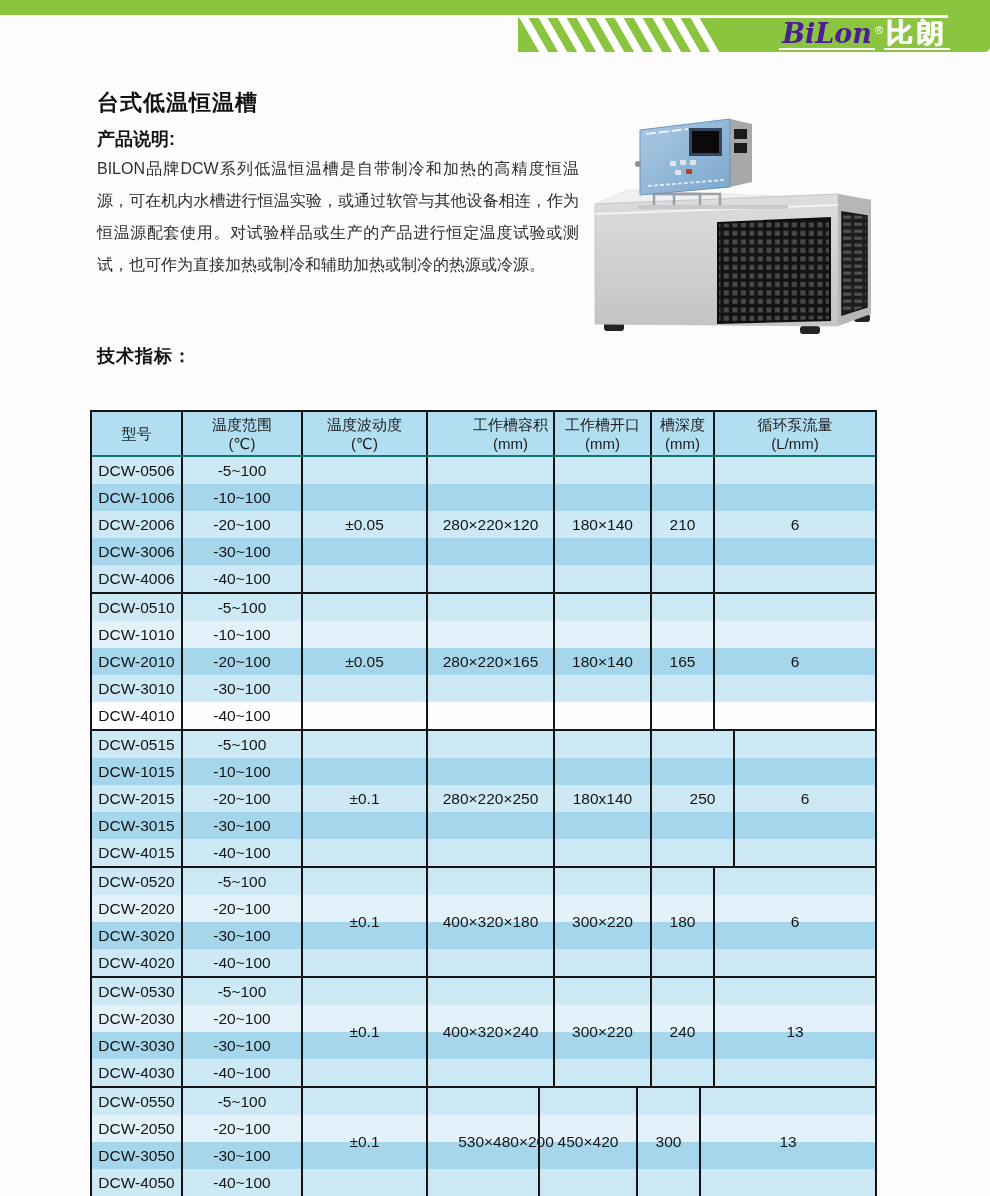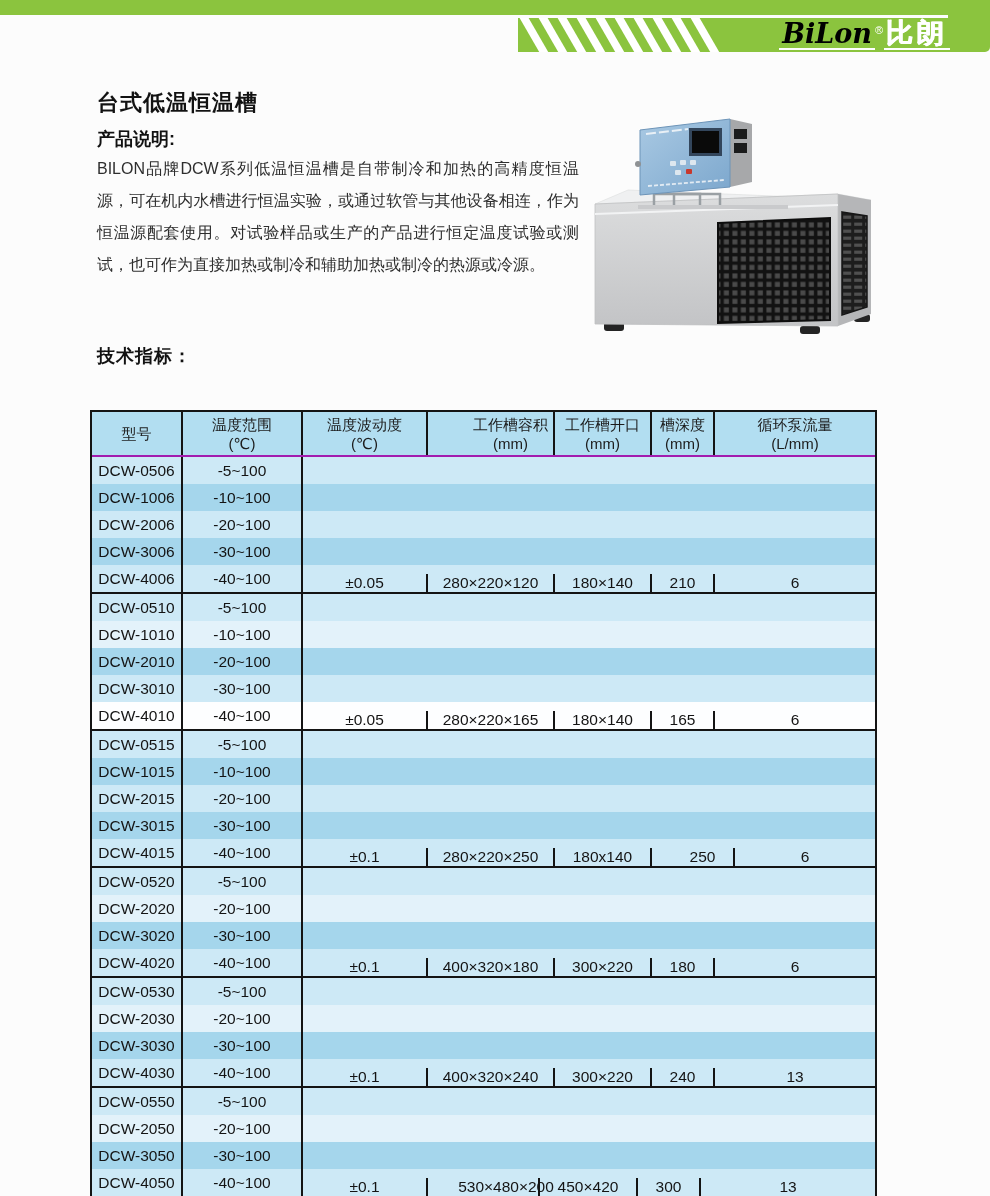--- a/index.html
+++ b/index.html
@@ -17,21 +17,21 @@
     overflow:hidden;border-radius:0 0 5px 0;
   }
   .tooth{
     position:absolute;top:-5px;width:9px;height:46px;background:#fff;
     transform:skewX(30deg);
   }
   .logo{position:absolute;right:40px;top:1px;display:flex;align-items:flex-end;height:31px;}
   .logo-script{
     font-family:"DejaVu Serif","Liberation Serif",serif;
     font-style:italic;font-weight:bold;font-size:27px;line-height:29px;
-    color:#000000;border-bottom:2px solid #fff;padding:0 3px 0 3px;
+    color:#4c1d95;border-bottom:2px solid #fff;padding:0 3px 0 3px;
   }
   .logo-reg{color:#fff;font-size:11px;position:relative;top:-14px;margin:0 1px 0 0;}
   .logo-cjk{
     font-weight:900;font-size:27px;line-height:29px;color:#fff;letter-spacing:4px;
     border-bottom:2px solid #fff;padding:0 2px 0 2px;
     text-shadow:0.6px 0 0 #fff, -0.6px 0 0 #fff;
   }
   
   .page-title{position:absolute;left:97px;top:88px;font-size:22px;font-weight:bold;color:#121212;letter-spacing:1px;}
   .desc-heading{position:absolute;left:97px;top:127px;font-size:18px;font-weight:bold;color:#121212;}
@@ -40,31 +40,31 @@
     font-size:16px;line-height:32px;color:#2e2e2e;text-align:justify;
   }
   .spec-heading{position:absolute;left:97px;top:344px;font-size:18px;font-weight:bold;color:#121212;letter-spacing:1px;}
   
   .product{position:absolute;left:578px;top:102px;width:385px;height:232px;}
   
   .spec-table{
     position:absolute;left:90px;top:410px;width:783px;
     border:2px solid #141414;background:#fff;color:#141414;
   }
-  .thead{display:flex;height:43px;border-bottom:2px solid #a21caf;}
+  .thead{display:flex;height:43px;border-bottom:2px solid #0f766e;}
   .th{
     box-sizing:border-box;border-right:2px solid #141414;
     display:flex;flex-direction:column;justify-content:center;align-items:center;
     font-size:15px;line-height:19px;color:#1c1c1c;text-align:center;
   }
   .th:last-child{border-right:none;flex:1;}
   .group{position:relative;border-bottom:2px solid #141414;}
   .group:last-child{border-bottom:none;}
   .stripe{height:27px;}
-  .cols{position:absolute;left:0;top:0;right:0;bottom:0;display:flex;align-items:flex-end;}
+  .cols{position:absolute;left:0;top:0;right:0;bottom:0;display:flex;}
   .col{box-sizing:border-box;border-right:2px solid #141414;display:flex;flex-direction:column;}
   .col:last-child{border-right:none;flex:1;}
   .col.merged{justify-content:center;align-items:center;font-size:15.5px;}
   .cell{height:27px;display:flex;align-items:center;justify-content:center;font-size:15.5px;}
 </style>
 </head>
 <body>
 
 <div class="topbar" style="background: rgb(139, 196, 62);"></div>
 <div class="hcorner" style="background: rgb(139, 196, 62);"></div>

